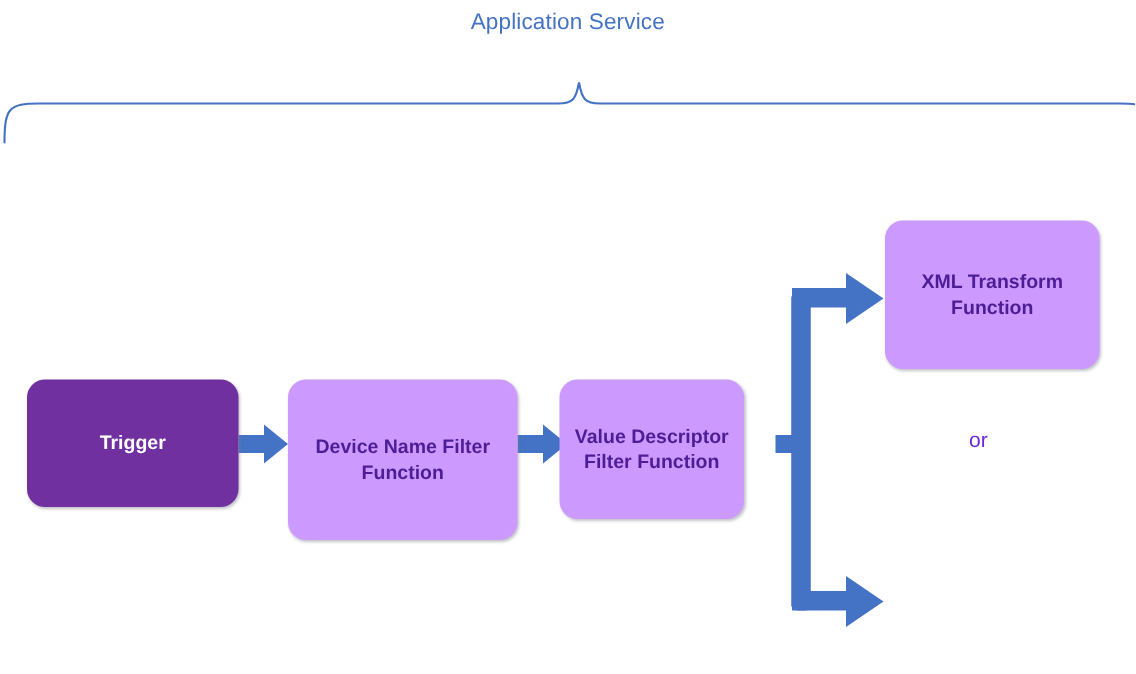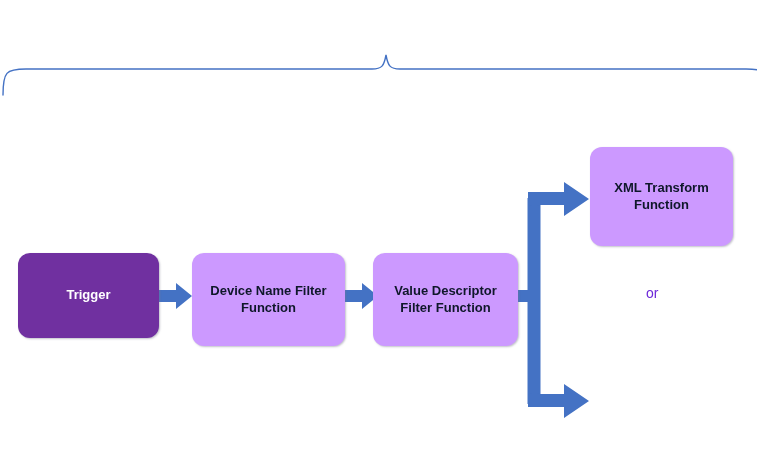--- a/index.html
+++ b/index.html
@@ -50,35 +50,36 @@
     box-sizing: border-box;
     padding: 4px 8px;
     box-shadow: 1px 1px 2px rgba(120,120,140,0.45);
   }
   .node-trigger {
     background: #7030A0;
     color: #ffffff;
   }
   .node-func {
     background: #CC99FF;
-    color: #0f172a;
+    color: #4c1d95;
   }
   .or-label {
     position: absolute;
     font-size: 14px;
     color: #6d28d9;
     font-family: "Liberation Sans", sans-serif;
   }
   .node span { display: block; }
 </style>
 </head>
 <body>
 
 <div id="canvas">
 
+  <div class="title">Application Service</div>
 
   <svg class="brace-layer" width="757" height="449" viewBox="0 0 757 449" xmlns="http://www.w3.org/2000/svg">
 
     <path d="M 3 95
              C 3 72, 6 69, 26 69
              L 372 69
              C 382 69, 384 66, 386 55
              C 388 66, 390 69, 400 69
              L 746 69
              C 766 69, 769 72, 769 95" fill="none" stroke="#4472C4" stroke-width="1.4" stroke-linecap="round"></path>
@@ -103,25 +104,25 @@
 
       <rect x="528" y="192" width="13" height="14" rx="4" fill="#4472C4"></rect>
       <rect x="528" y="393" width="13" height="14" rx="4" fill="#4472C4"></rect>
     </g>
   </svg>
 
   <div class="node node-trigger" style="left:18px; top:253px; width:141px; height:85px;">
     <span>Trigger</span>
   </div>
 
-  <div class="node node-func" style="left:192px; top:253px; width:153px; height:93px;justify-content:center;">
+  <div class="node node-func" style="left:192px; top:253px; width:153px; height:107px;justify-content:center;">
     <span>Device Name Filter Function</span>
   </div>
 
-  <div class="node node-func" style="left:373px; top:253px; width:145px; height:93px;align-items:center;">
+  <div class="node node-func" style="left:373px; top:253px; width:123px; height:93px;align-items:center;">
     <span>Value Descriptor Filter Function</span>
   </div>
 
   <div class="node node-func" style="left:590px; top:147px; width:143px; height:99px;">
     <span>XML Transform Function</span>
   </div>
 
 
   <div class="or-label" style="left:646px; top:285px;">or</div>
 

